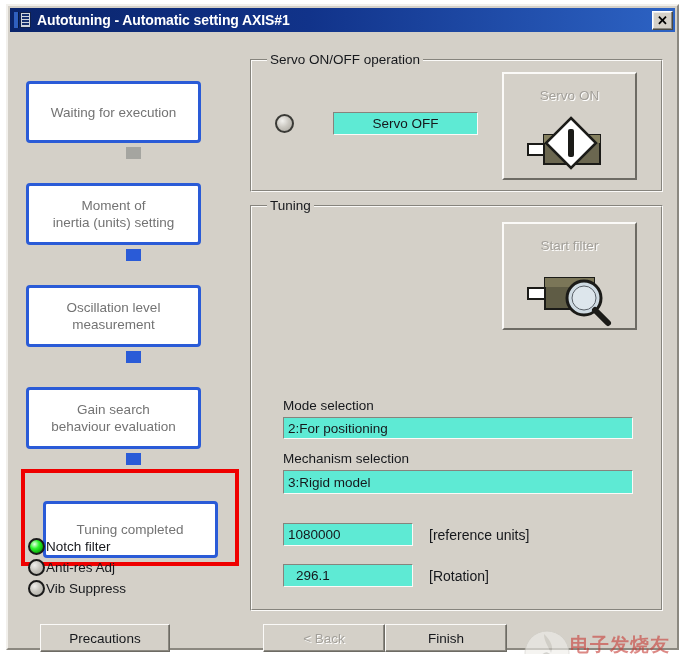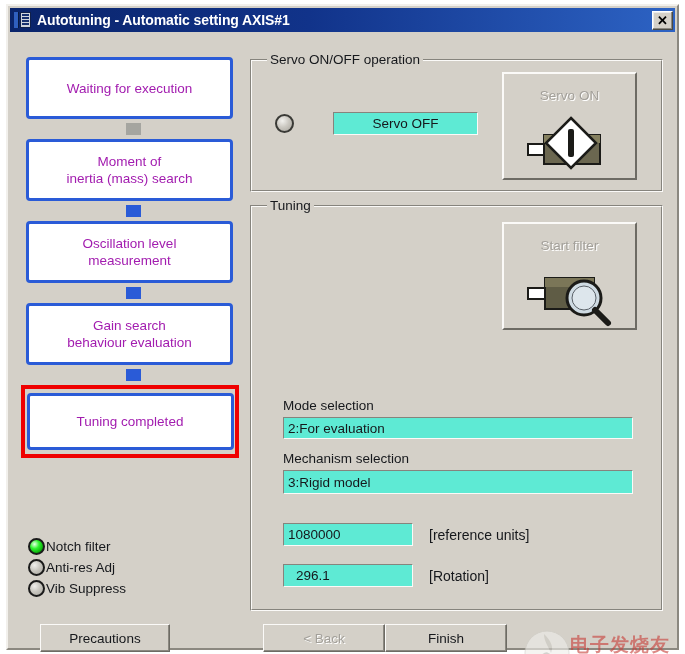--- a/index.html
+++ b/index.html
@@ -90,30 +90,31 @@
     background: #d4d0c8;
   }
 
   
   .flow {
     position: absolute;
     left: 16px; top: 24px;
     width: 215px;
   }
   .flowbox {
-    width: 207px;
+    width: 175px;
     background: #ffffff;
     border: 3px solid #2a5bd7;
     border-radius: 4px;
     box-sizing: border-box;
     display: flex; align-items: center; justify-content: center;
     text-align: center;
     font-size: 13.5px;
-    color: #a21caf;
+    color: #737373;
     line-height: 17px;
+    margin-top: 24px;
   }
   .connector {
     width: 15px; height: 12px;
     margin: 4px auto;
   }
   .c-gray { background: #a5a5a0; }
   .c-blue { background: #2a5bd7; }
 
   .highlight-wrap {
     border: 4px solid #ef0000;
@@ -292,21 +293,21 @@
     <div class="flow">
 
       <div class="flowbox" style="height:62px;">
         <span>Waiting for execution</span>
       </div>
 
       <div class="connector c-gray"></div>
 
       <div class="flowbox" style="height:62px; white-space:pre-line;">
         <span>Moment of
-inertia (mass) search</span>
+inertia (units) setting</span>
       </div>
 
       <div class="connector c-blue"></div>
 
       <div class="flowbox" style="height:62px; white-space:pre-line;">
         <span>Oscillation level
 measurement</span>
       </div>
 
       <div class="connector c-blue"></div>
@@ -376,21 +377,21 @@
           <path d="M41 12 L90 12 L90 43 L41 43 Z" fill="#5f5c45" stroke="#1b1b18" stroke-width="2"></path>
           <path d="M41 12 L90 12 L90 21 L41 21 Z" fill="#7b7658"></path>
           <circle cx="80" cy="32" r="17" fill="#cfdbe3" stroke="#1b1b18" stroke-width="3"></circle>
           <circle cx="80" cy="32" r="12" fill="#dde6ec" stroke="#5a6168" stroke-width="1"></circle>
           <line x1="91" y1="44" x2="104" y2="57" stroke="#1b1b18" stroke-width="6" stroke-linecap="round"></line>
         </svg>
       </div>
 
       <span class="field-label" style="left:32px; top:192px;">Mode selection</span>
       <div class="sunken" style="position:absolute; left:32px; top:211px; width:350px; height:22px; padding-left:4px;">
-        <span>2:For evaluation</span>
+        <span>2:For positioning</span>
       </div>
 
       <span class="field-label" style="left:32px; top:245px;">Mechanism selection</span>
       <div class="sunken" style="position:absolute; left:32px; top:264px; width:350px; height:24px; padding-left:4px;">
         <span>3:Rigid model</span>
       </div>
 
       <span class="field-label" style="left:32px; top:298px;margin-top:16px;">Distance</span>
       <div class="sunken" style="position:absolute; left:32px; top:317px; width:130px; height:23px; padding-left:4px;">
         <span>1080000</span>

